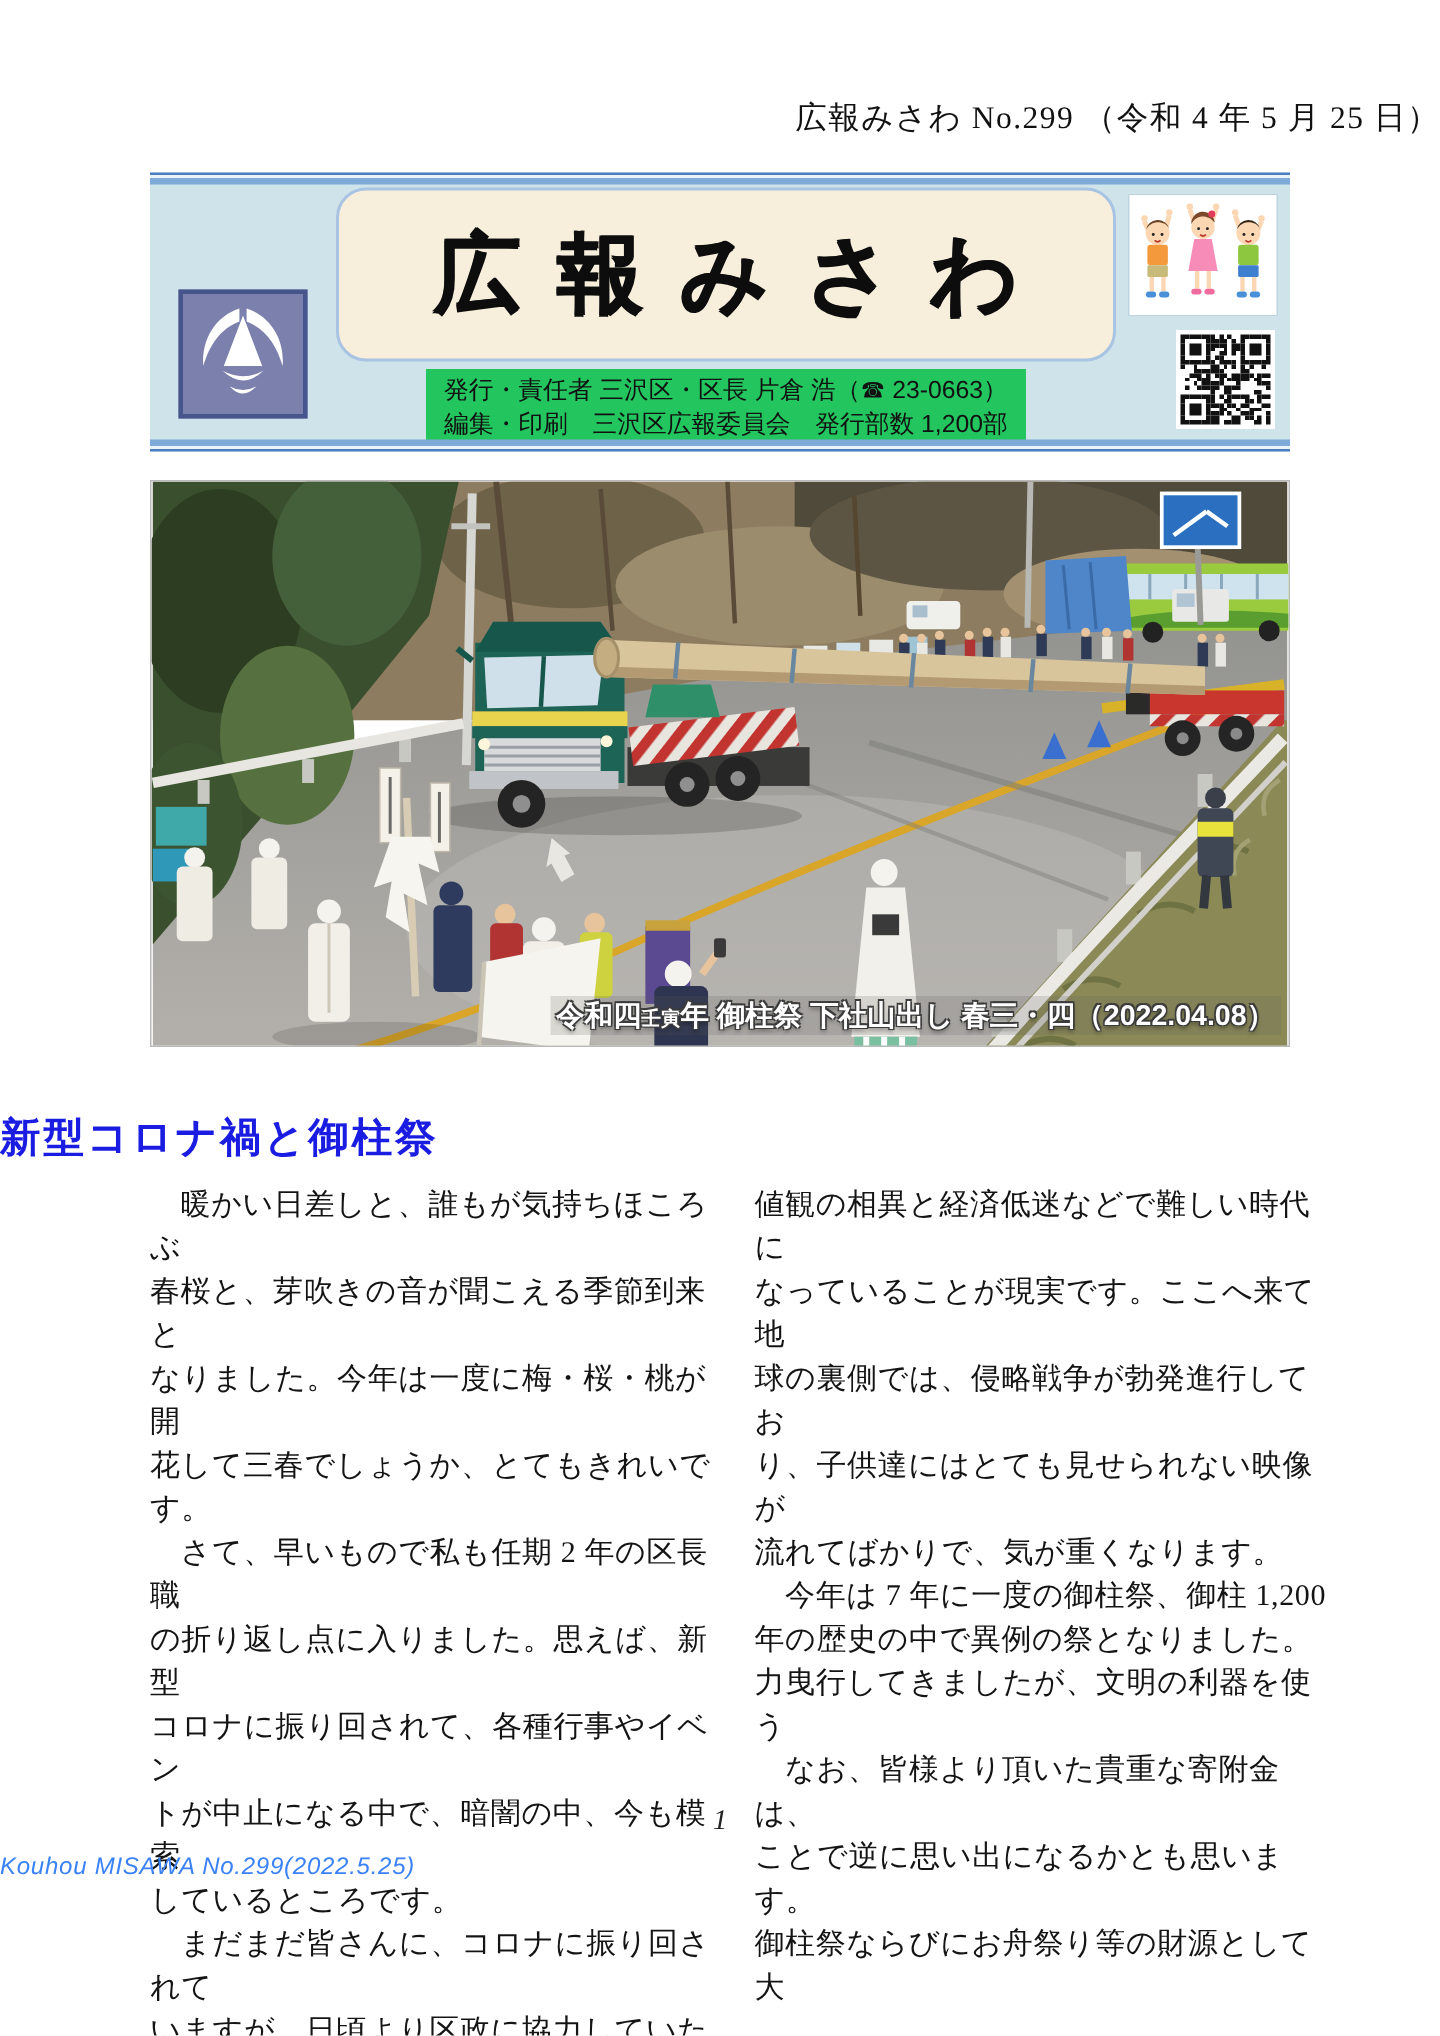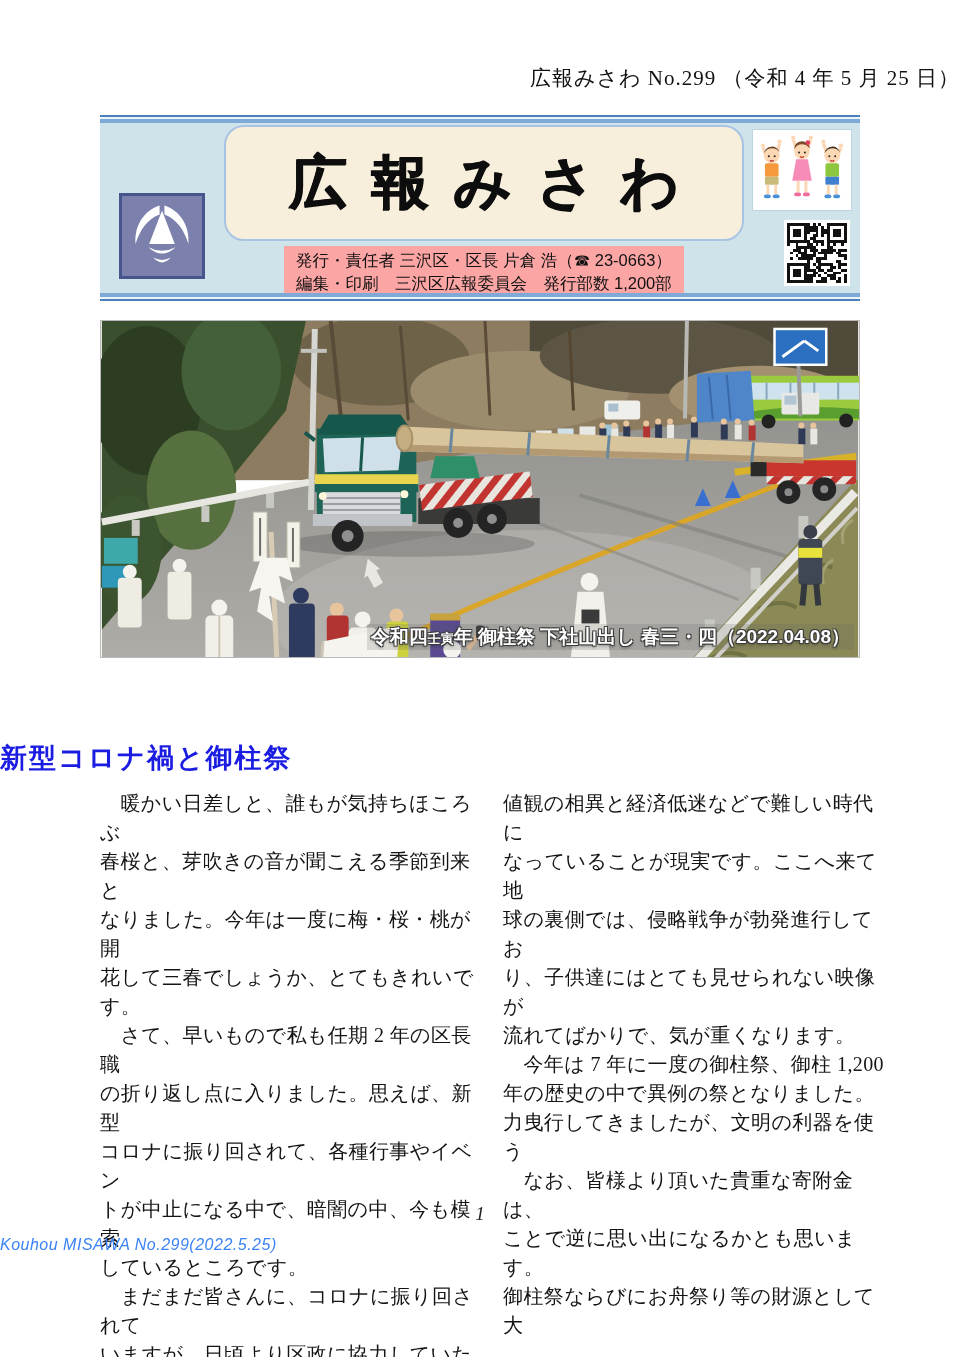--- a/index.html
+++ b/index.html
@@ -16,33 +16,33 @@
   .banner-rule-top { top: 0; background: linear-gradient(to bottom,#4d7fbe 0 2px,#eaf3f8 2px 4px,#7fa9d6 4px 8px); }
   .banner-rule-bottom { bottom: 0; background: linear-gradient(to bottom,#7fa9d6 0 4px,#eaf3f8 4px 6px,#4d7fbe 6px 8px); }
   .banner-left { width: 128px; display: flex; justify-content: center; align-items: flex-end; }
   .logo-box { width: 86px; height: 86px; margin-bottom: 22px; border: 3px solid #46558c; background: #7c80ad; }
   .banner-center { flex: 1; display: flex; flex-direction: column; align-items: center; padding-top: 10px; }
   .title-plate { width: 520px; height: 116px; background: #f7efdc; border: 2px solid #a9c3e2;
     border-radius: 20px; display: flex; align-items: center; justify-content: center; }
   .main-title { font-family: "Liberation Sans", sans-serif; font-weight: 900; font-size: 58px;
     color: #0d0d0d; letter-spacing: 24px; padding-left: 24px; white-space: nowrap;
     text-shadow: 1px 0 0 #0d0d0d, 0 1px 0 #0d0d0d; }
-  .publisher-box { margin-top: 5px; background: #fca5a5; padding: 3px 12px;
+  .publisher-box { margin-top: 5px; background: #22c55e; padding: 3px 12px;
     font-family: "Liberation Sans", sans-serif; font-size: 16.5px; line-height: 23px;
     color: #111; text-align: left; white-space: nowrap; }
   .banner-right { width: 120px; display: flex; flex-direction: column; align-items: center;
     padding-top: 14px; gap: 9px; }
   .kids-card { width: 100px; height: 82px; background: #ffffff; border: 1px solid #bcd4de; }
   .qr { display: grid; grid-template-columns: repeat(21, 1fr); grid-template-rows: repeat(21,1fr);
     width: 66px; height: 66px; background: #ffffff; padding: 3px; margin-left: 30px; }
   .qr i { display: block; }
   .qr .b { background: #111; }
 
   
-  .photo { position: absolute; left: 100px; top: 320px; width: 760px; height: 338px;
+  .photo { position: absolute; left: 100px; top: 320px; width: 760px; height: 378px;
     border: 1px solid #b9b9b9; overflow: hidden; }
   .photo svg { display: block; }
   .photo-caption { position: absolute; right: 5px; bottom: 7px;
     font-family: "Liberation Sans", sans-serif; font-weight: bold; color: #ffffff;
     background: rgba(90,90,90,0.18); padding: 0 4px; white-space: nowrap;
     text-shadow: -1px -1px 0 #3c3c3c, 1px -1px 0 #3c3c3c, -1px 1px 0 #3c3c3c, 1px 1px 0 #3c3c3c, 0 2px 3px rgba(0,0,0,.4); }
   .photo-caption .cap-main { font-size: 19px; }
   .photo-caption .cap-small { font-size: 13px; }
 
   

